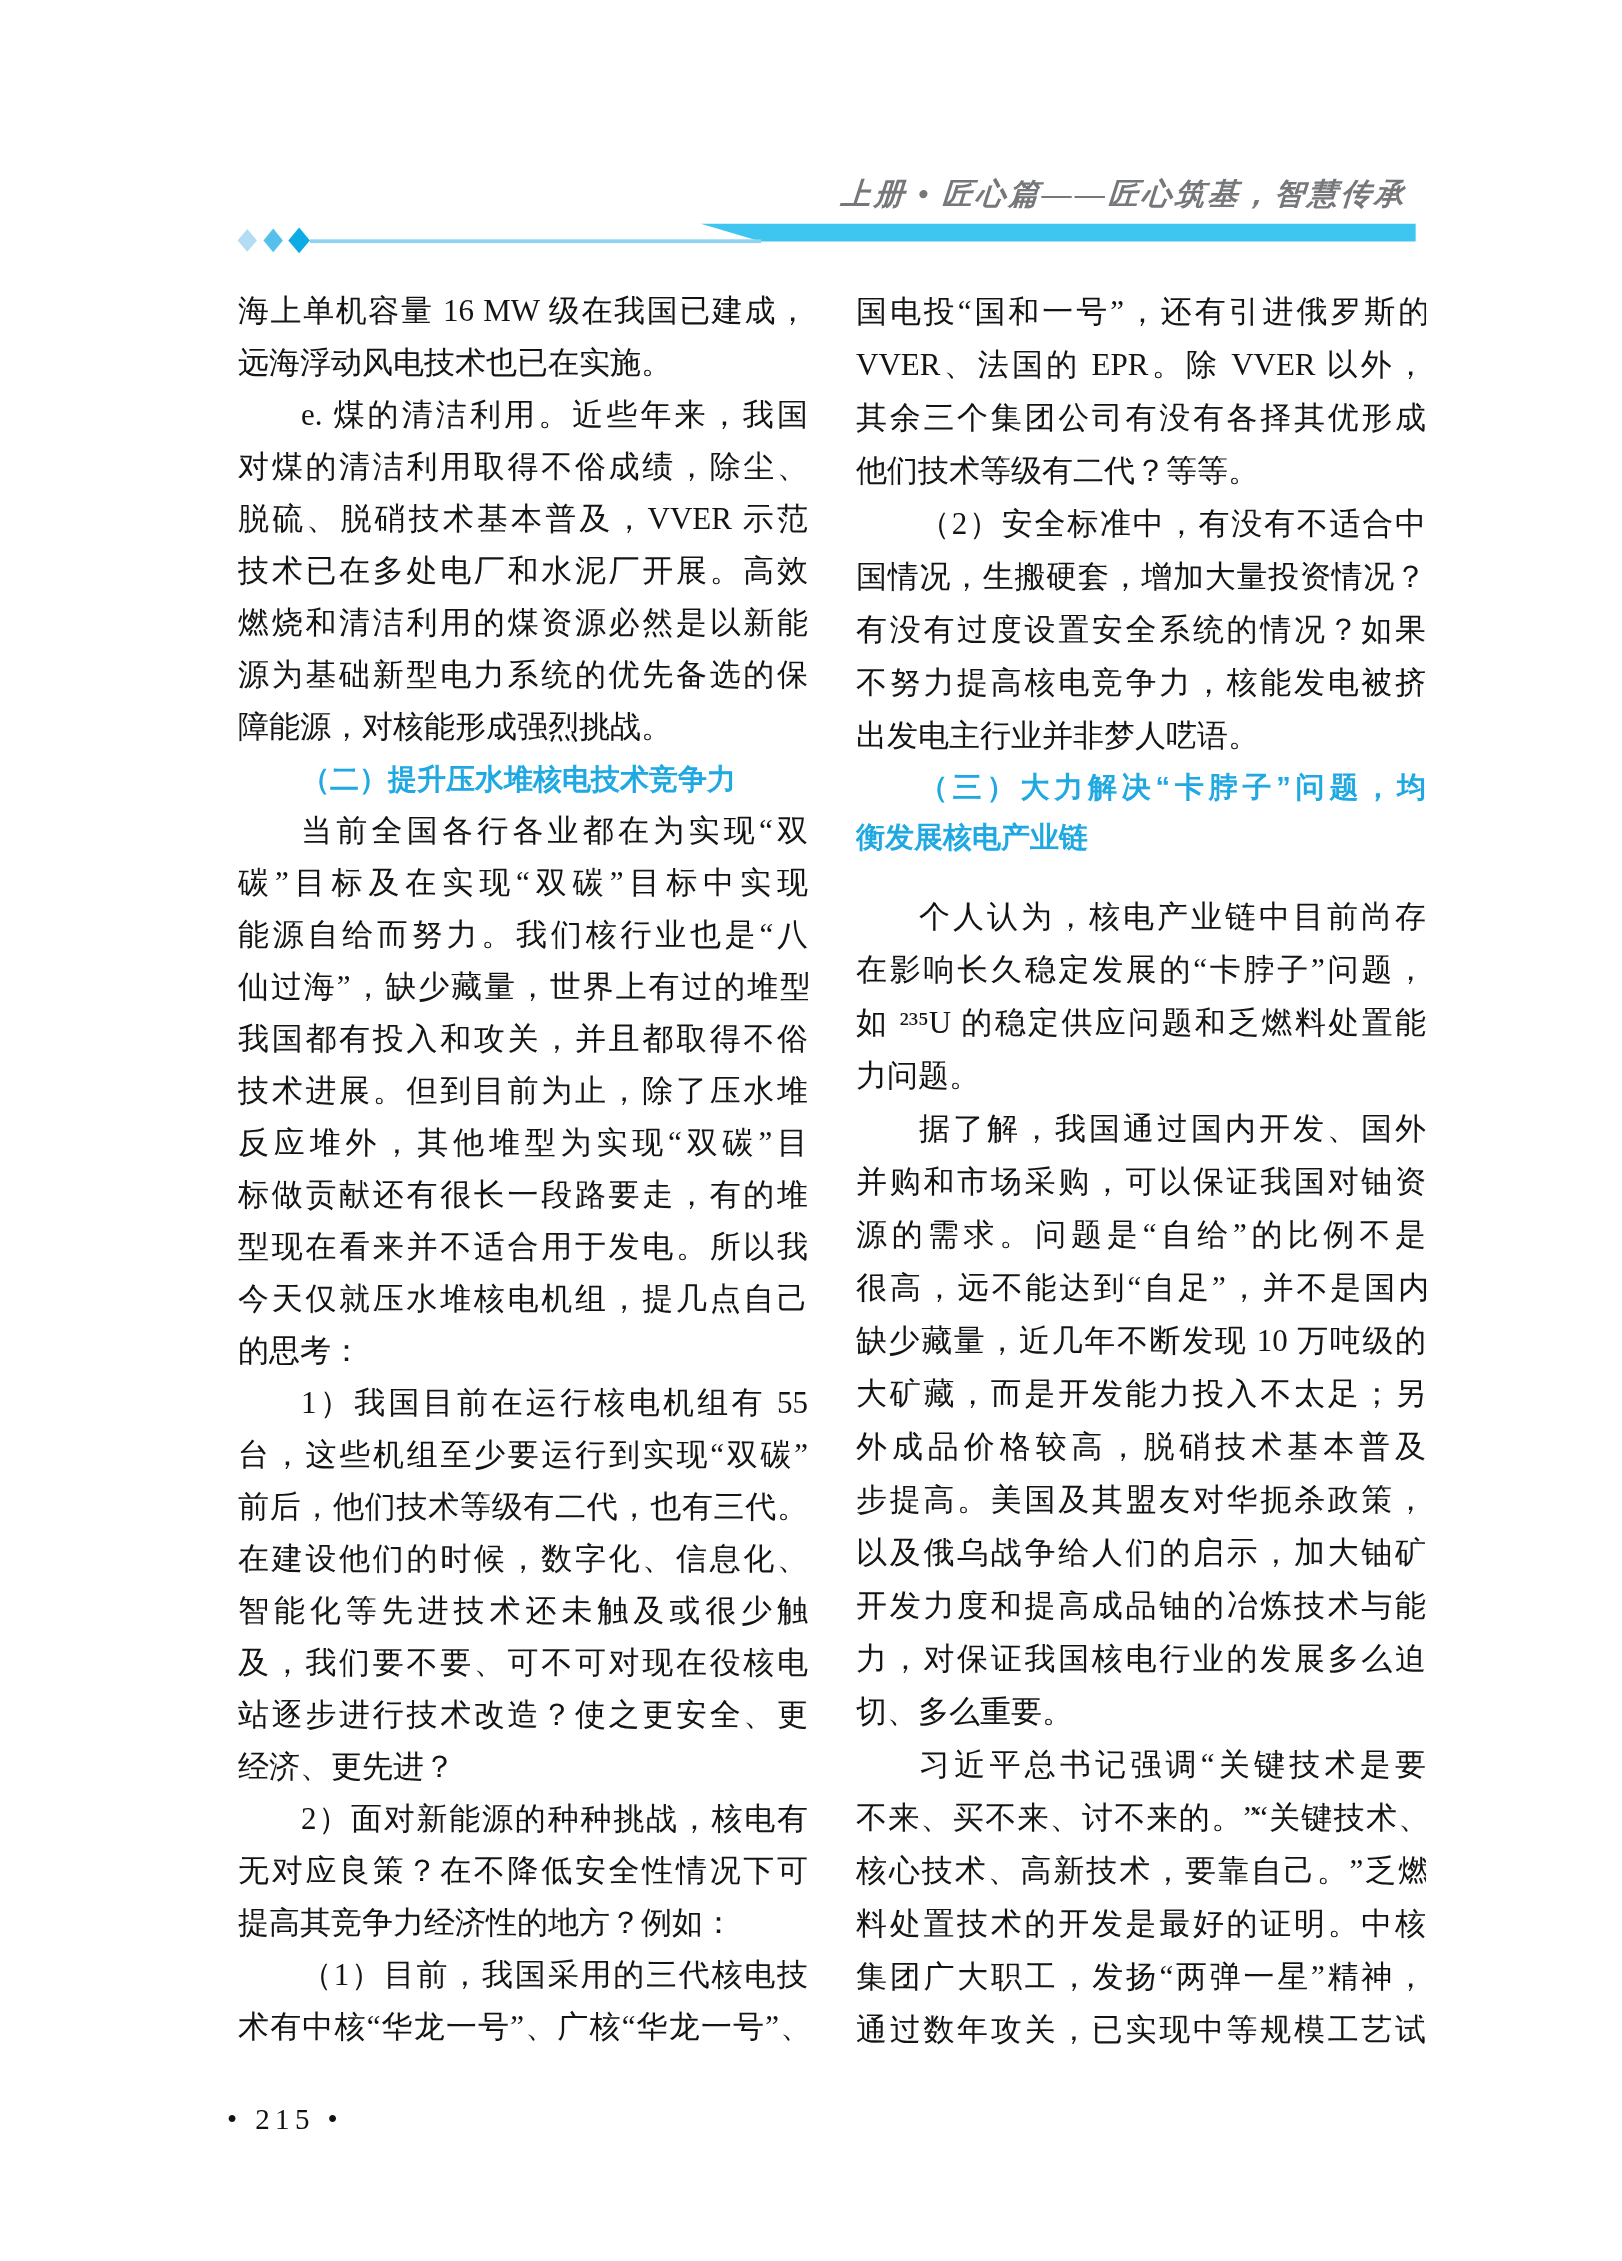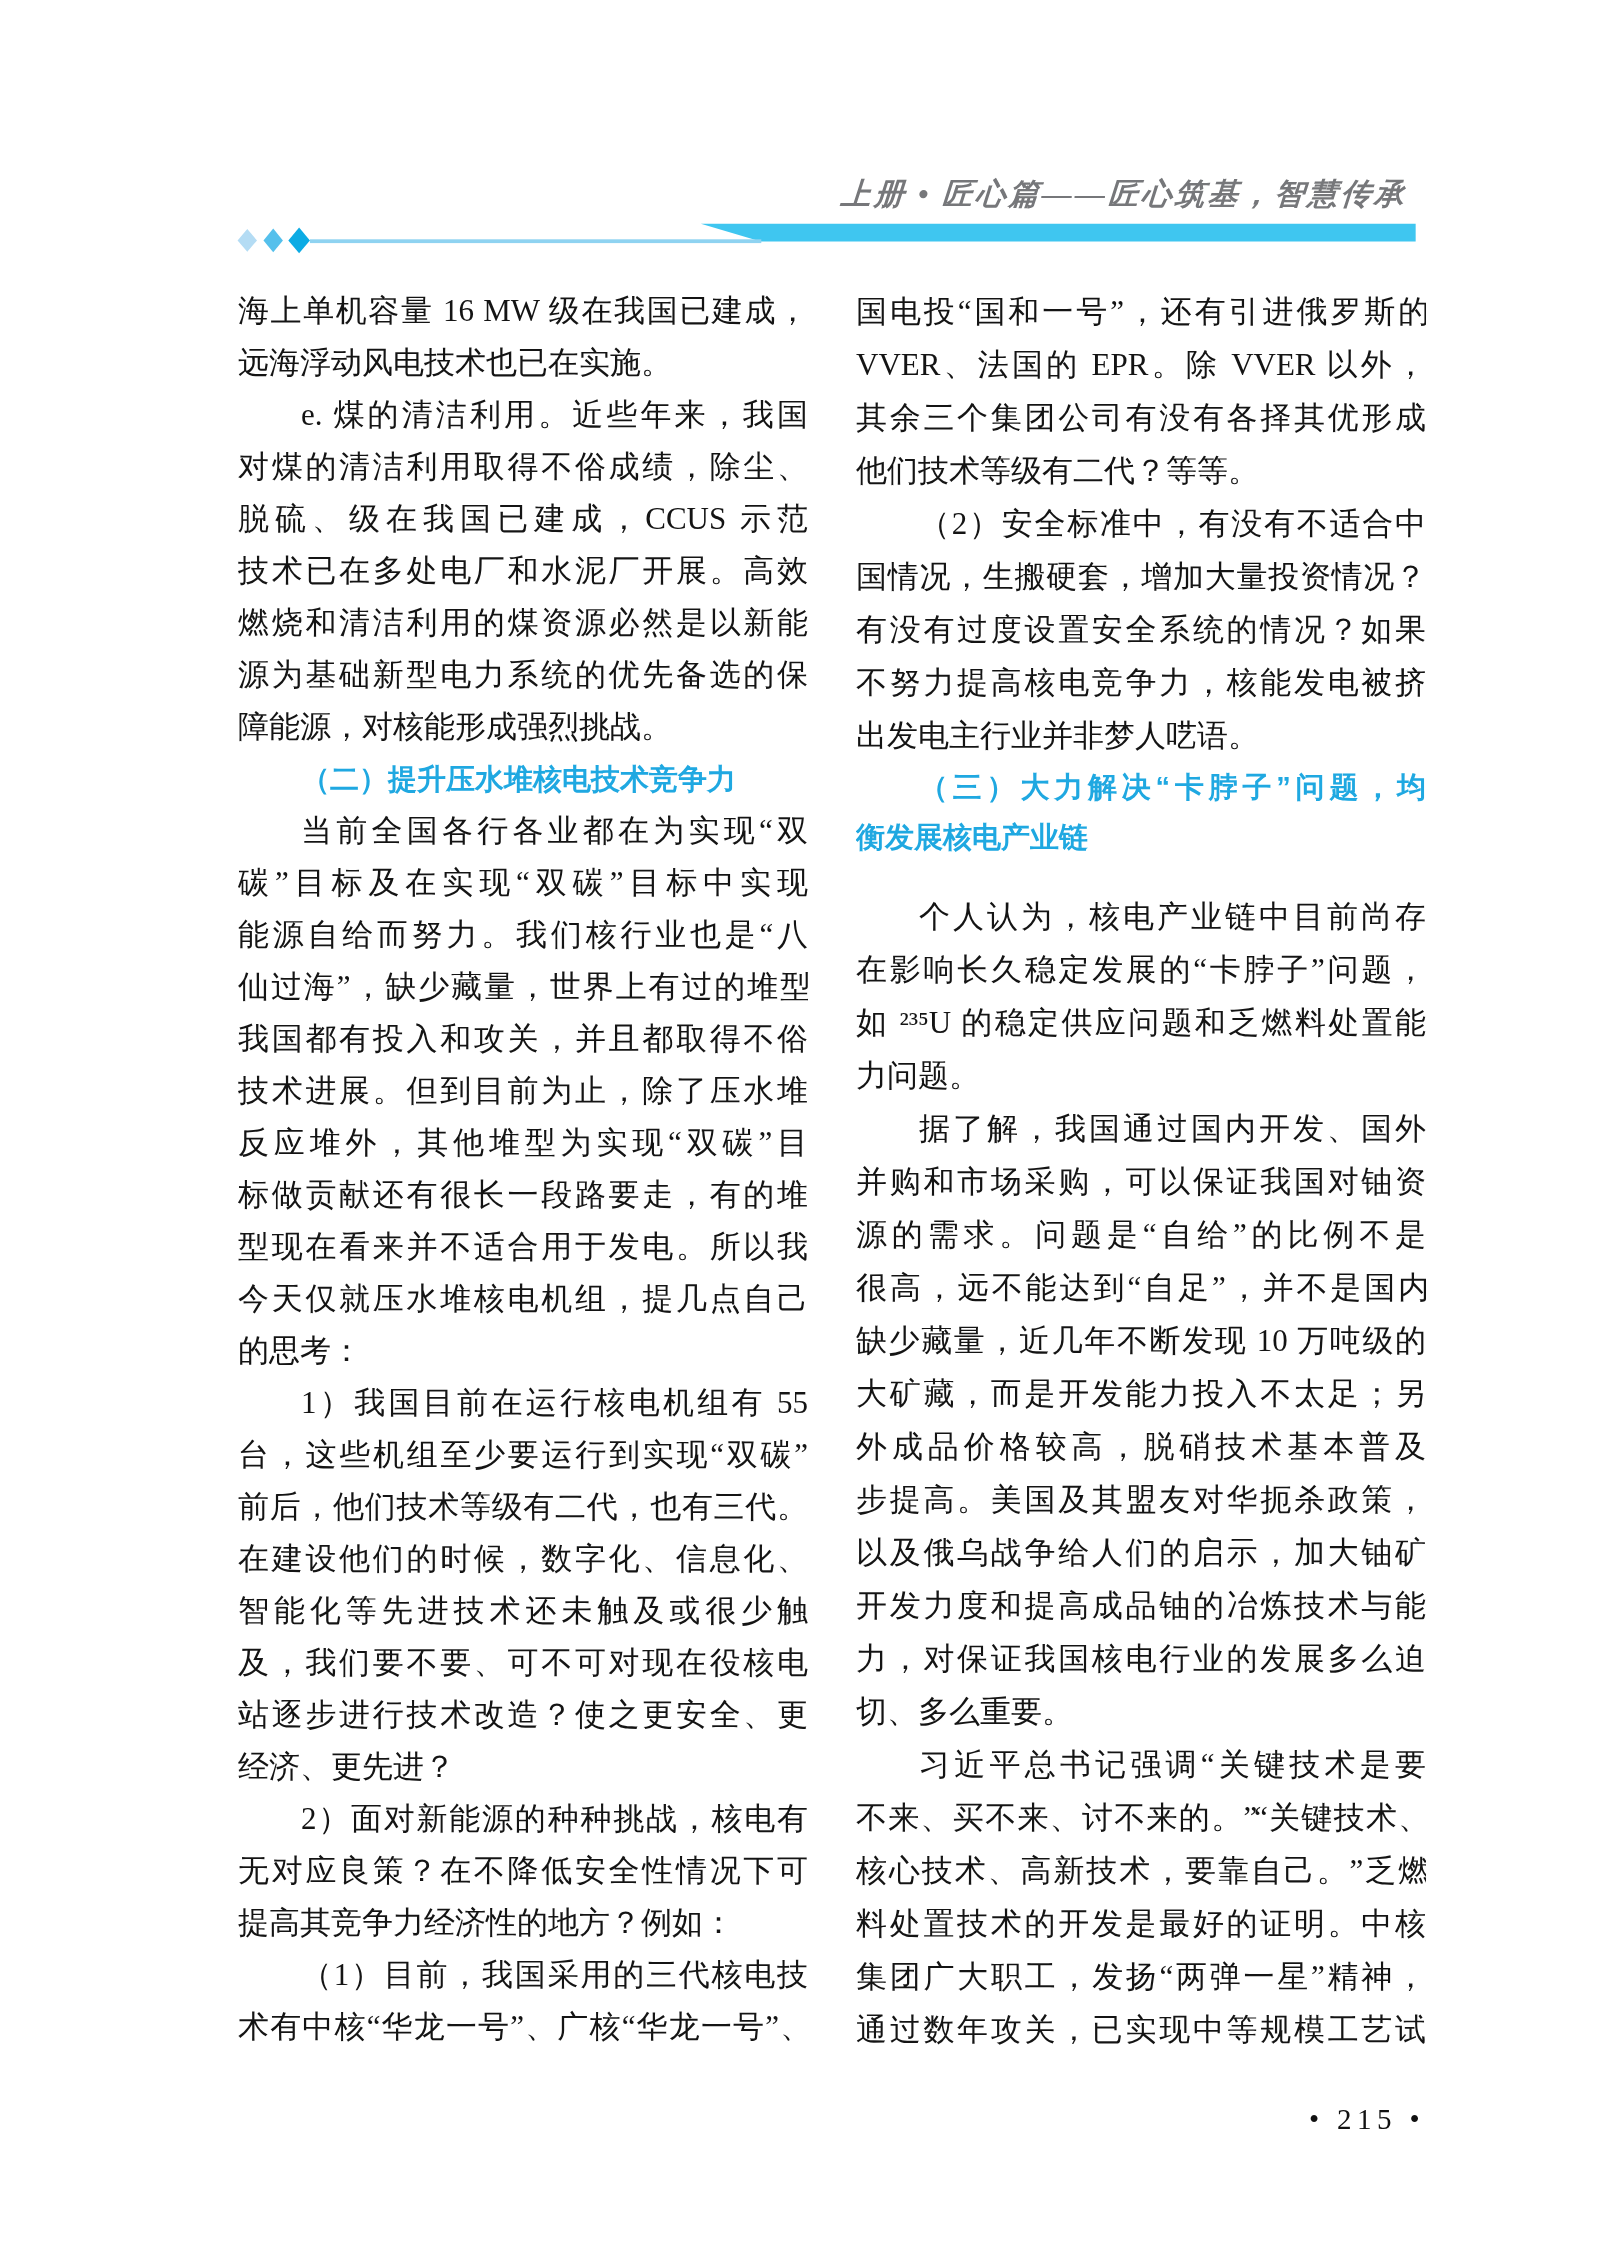--- a/index.html
+++ b/index.html
@@ -50,21 +50,21 @@
   .line.heading{
     font-family:"Liberation Sans","DejaVu Sans",sans-serif;
     font-weight:700;color:var(--heading-blue);font-size:29px;
   }
   .col-right .line.heading{height:50px;line-height:50px;}
   .line.space-after{margin-bottom:28px;}
 
   
   .page-number{
     position:absolute;left:227px;width:1198px;top:2103px;
-    text-align:right;font-size:29px;letter-spacing:5.4px;color:#111;
+    text-align:left;font-size:29px;letter-spacing:5.4px;color:#111;
   }
 </style>
 </head>
 <body>
 
 <div class="page">
 
   <div class="running-head">上册 • 匠心篇——匠心筑基，智慧传承</div>
 
   <svg class="header-deco" width="1623" height="281" viewBox="0 0 3006 520">
@@ -73,21 +73,21 @@
     <polygon class="d1" points="458,424 476,445 458,466 440,445"></polygon>
     <polygon class="d2" points="506,423 524,445 506,467 488,445"></polygon>
     <polygon class="d3" points="554,421 574,445 554,469 534,445"></polygon>
   </svg>
 
   <div class="col col-left" id="col-left">
       <div class="line justify">海上单机容量 16 MW 级在我国已建成，</div>
       <div class="line">远海浮动风电技术也已在实施。</div>
       <div class="line indent justify">e. 煤的清洁利用。近些年来，我国</div>
       <div class="line justify">对煤的清洁利用取得不俗成绩，除尘、</div>
-      <div class="line justify">脱硫、级在我国已建成，CCUS 示范</div>
+      <div class="line justify">脱硫、脱硝技术基本普及，VVER 示范</div>
       <div class="line justify">技术已在多处电厂和水泥厂开展。高效</div>
       <div class="line justify">燃烧和清洁利用的煤资源必然是以新能</div>
       <div class="line justify">源为基础新型电力系统的优先备选的保</div>
       <div class="line">障能源，对核能形成强烈挑战。</div>
       <div class="line heading indent">（二）提升压水堆核电技术竞争力</div>
       <div class="line indent justify">当前全国各行各业都在为实现“双</div>
       <div class="line justify">碳”目标及在实现“双碳”目标中实现</div>
       <div class="line justify">能源自给而努力。我们核行业也是“八</div>
       <div class="line justify tight">仙过海”，缺少藏量，世界上有过的堆型</div>
       <div class="line justify">我国都有投入和攻关，并且都取得不俗</div>

